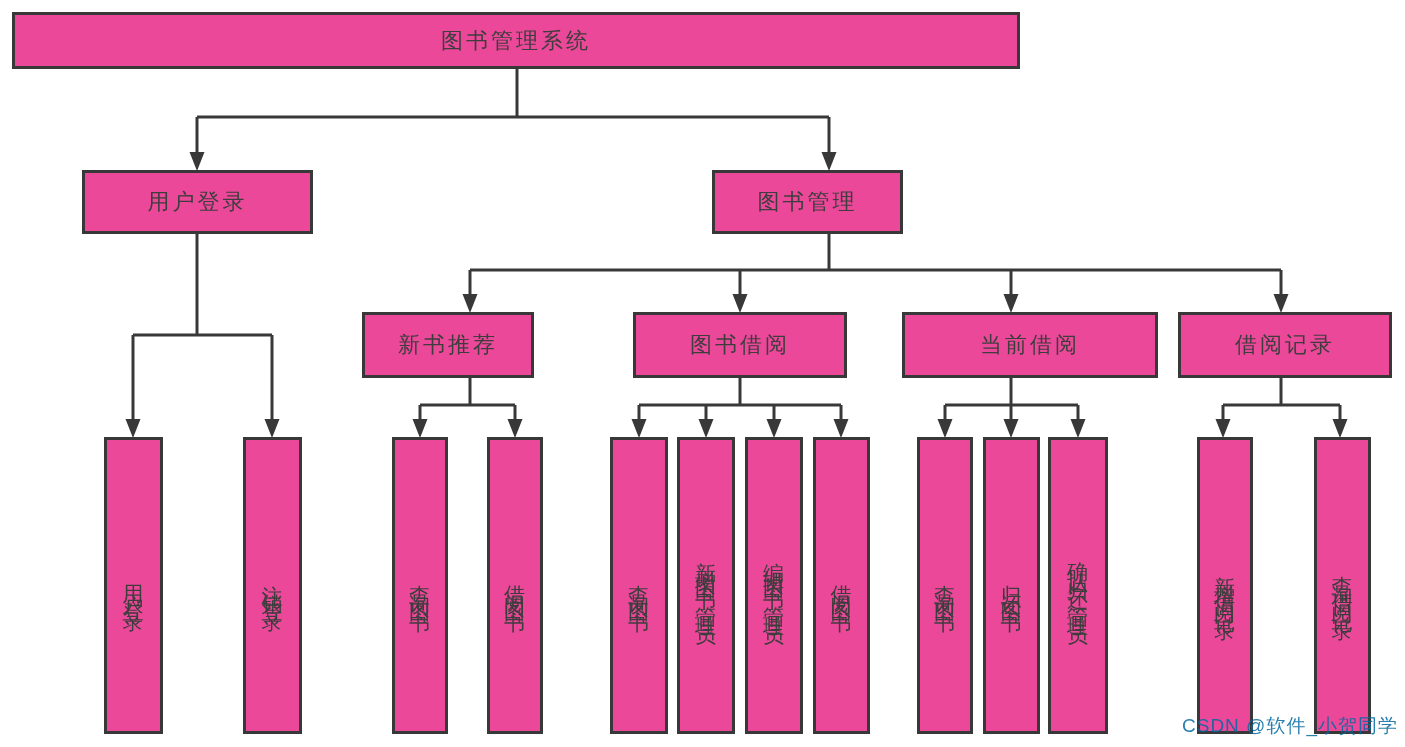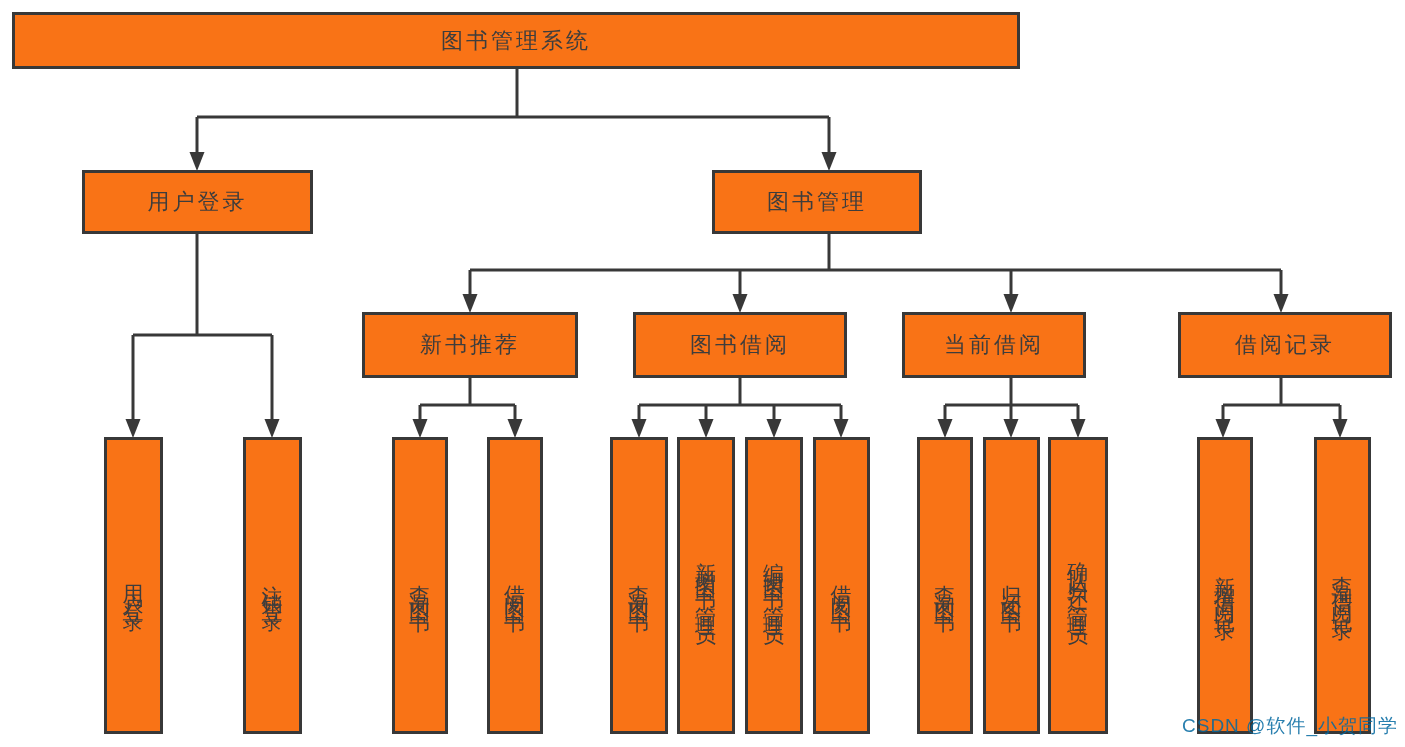--- a/index.html
+++ b/index.html
@@ -2,21 +2,21 @@
 <html><head>
 <meta charset="utf-8">
 <style>
   html,body{margin:0;padding:0;}
   body{
     width:1405px;height:747px;position:relative;background:#ffffff;
     font-family:"Liberation Sans","DejaVu Sans",sans-serif;overflow:hidden;
   }
   #connectors{position:absolute;left:0;top:0;width:1405px;height:747px;z-index:1;}
   .box{
-    position:absolute;box-sizing:border-box;background:#f97316;
+    position:absolute;box-sizing:border-box;background:#ec4899;
     border:3px solid #383838;color:#3d3d3d;
     display:flex;align-items:center;justify-content:center;
     z-index:2;
   }
   .h-label{font-size:22px;letter-spacing:3px;white-space:nowrap;}
   .v-label{
     writing-mode:vertical-rl;text-orientation:mixed;
     font-size:21px;letter-spacing:9px;line-height:1;white-space:nowrap;
   }
   .watermark{
@@ -94,31 +94,31 @@
   </g>
 </svg>
 
 <div class="box" style="left:12px;top:12px;width:1008px;height:57px;">
   <span class="h-label">图书管理系统</span>
 </div>
 
 <div class="box" style="left:82px;top:170px;width:231px;height:64px;">
   <span class="h-label">用户登录</span>
 </div>
-<div class="box" style="left:712px;top:170px;width:210px;height:64px;">
+<div class="box" style="left:712px;top:170px;width:191px;height:64px;">
   <span class="h-label">图书管理</span>
 </div>
 
-<div class="box" style="left:362px;top:312px;width:216px;height:66px;">
+<div class="box" style="left:362px;top:312px;width:172px;height:66px;">
   <span class="h-label">新书推荐</span>
 </div>
 <div class="box" style="left:633px;top:312px;width:214px;height:66px;justify-content:center;">
   <span class="h-label">图书借阅</span>
 </div>
-<div class="box" style="left:902px;top:312px;width:184px;height:66px;">
+<div class="box" style="left:902px;top:312px;width:256px;height:66px;">
   <span class="h-label">当前借阅</span>
 </div>
 <div class="box" style="left:1178px;top:312px;width:214px;height:66px;">
   <span class="h-label">借阅记录</span>
 </div>
 
 <div class="box" style="left:104px;top:437px;width:59px;height:297px;">
   <span class="v-label">用户登录</span>
 </div>
 <div class="box" style="left:243px;top:437px;width:59px;height:297px;">

